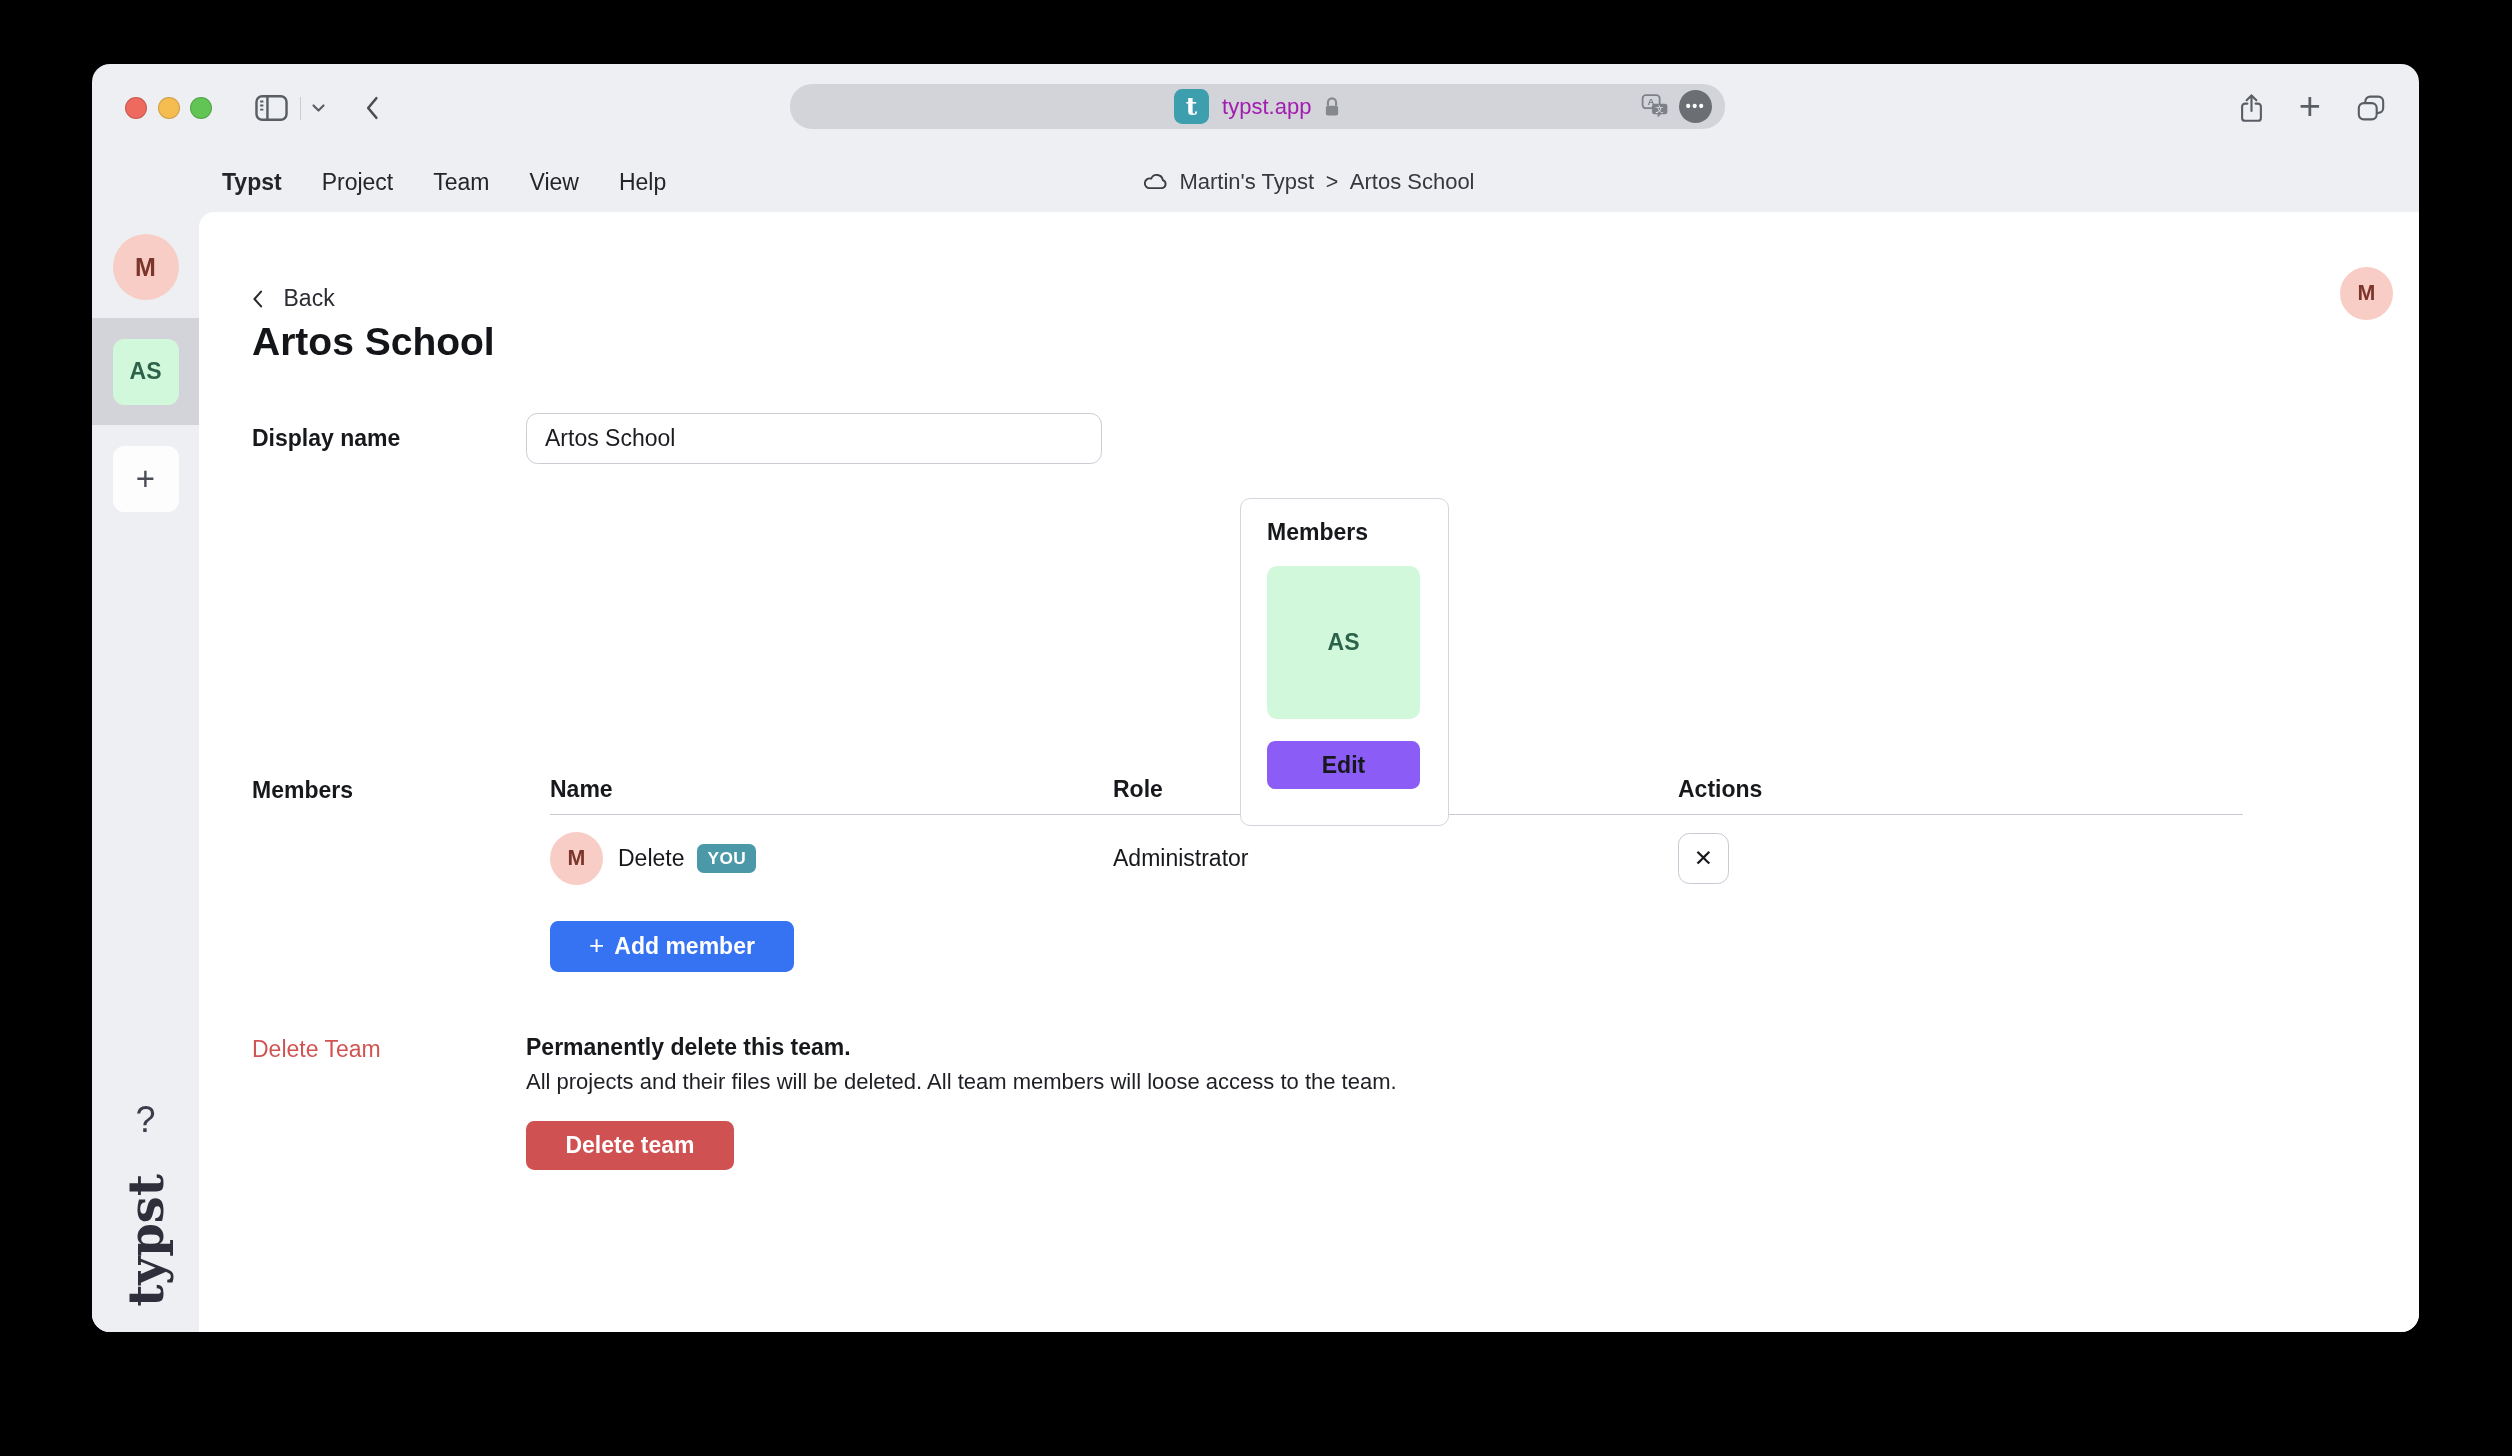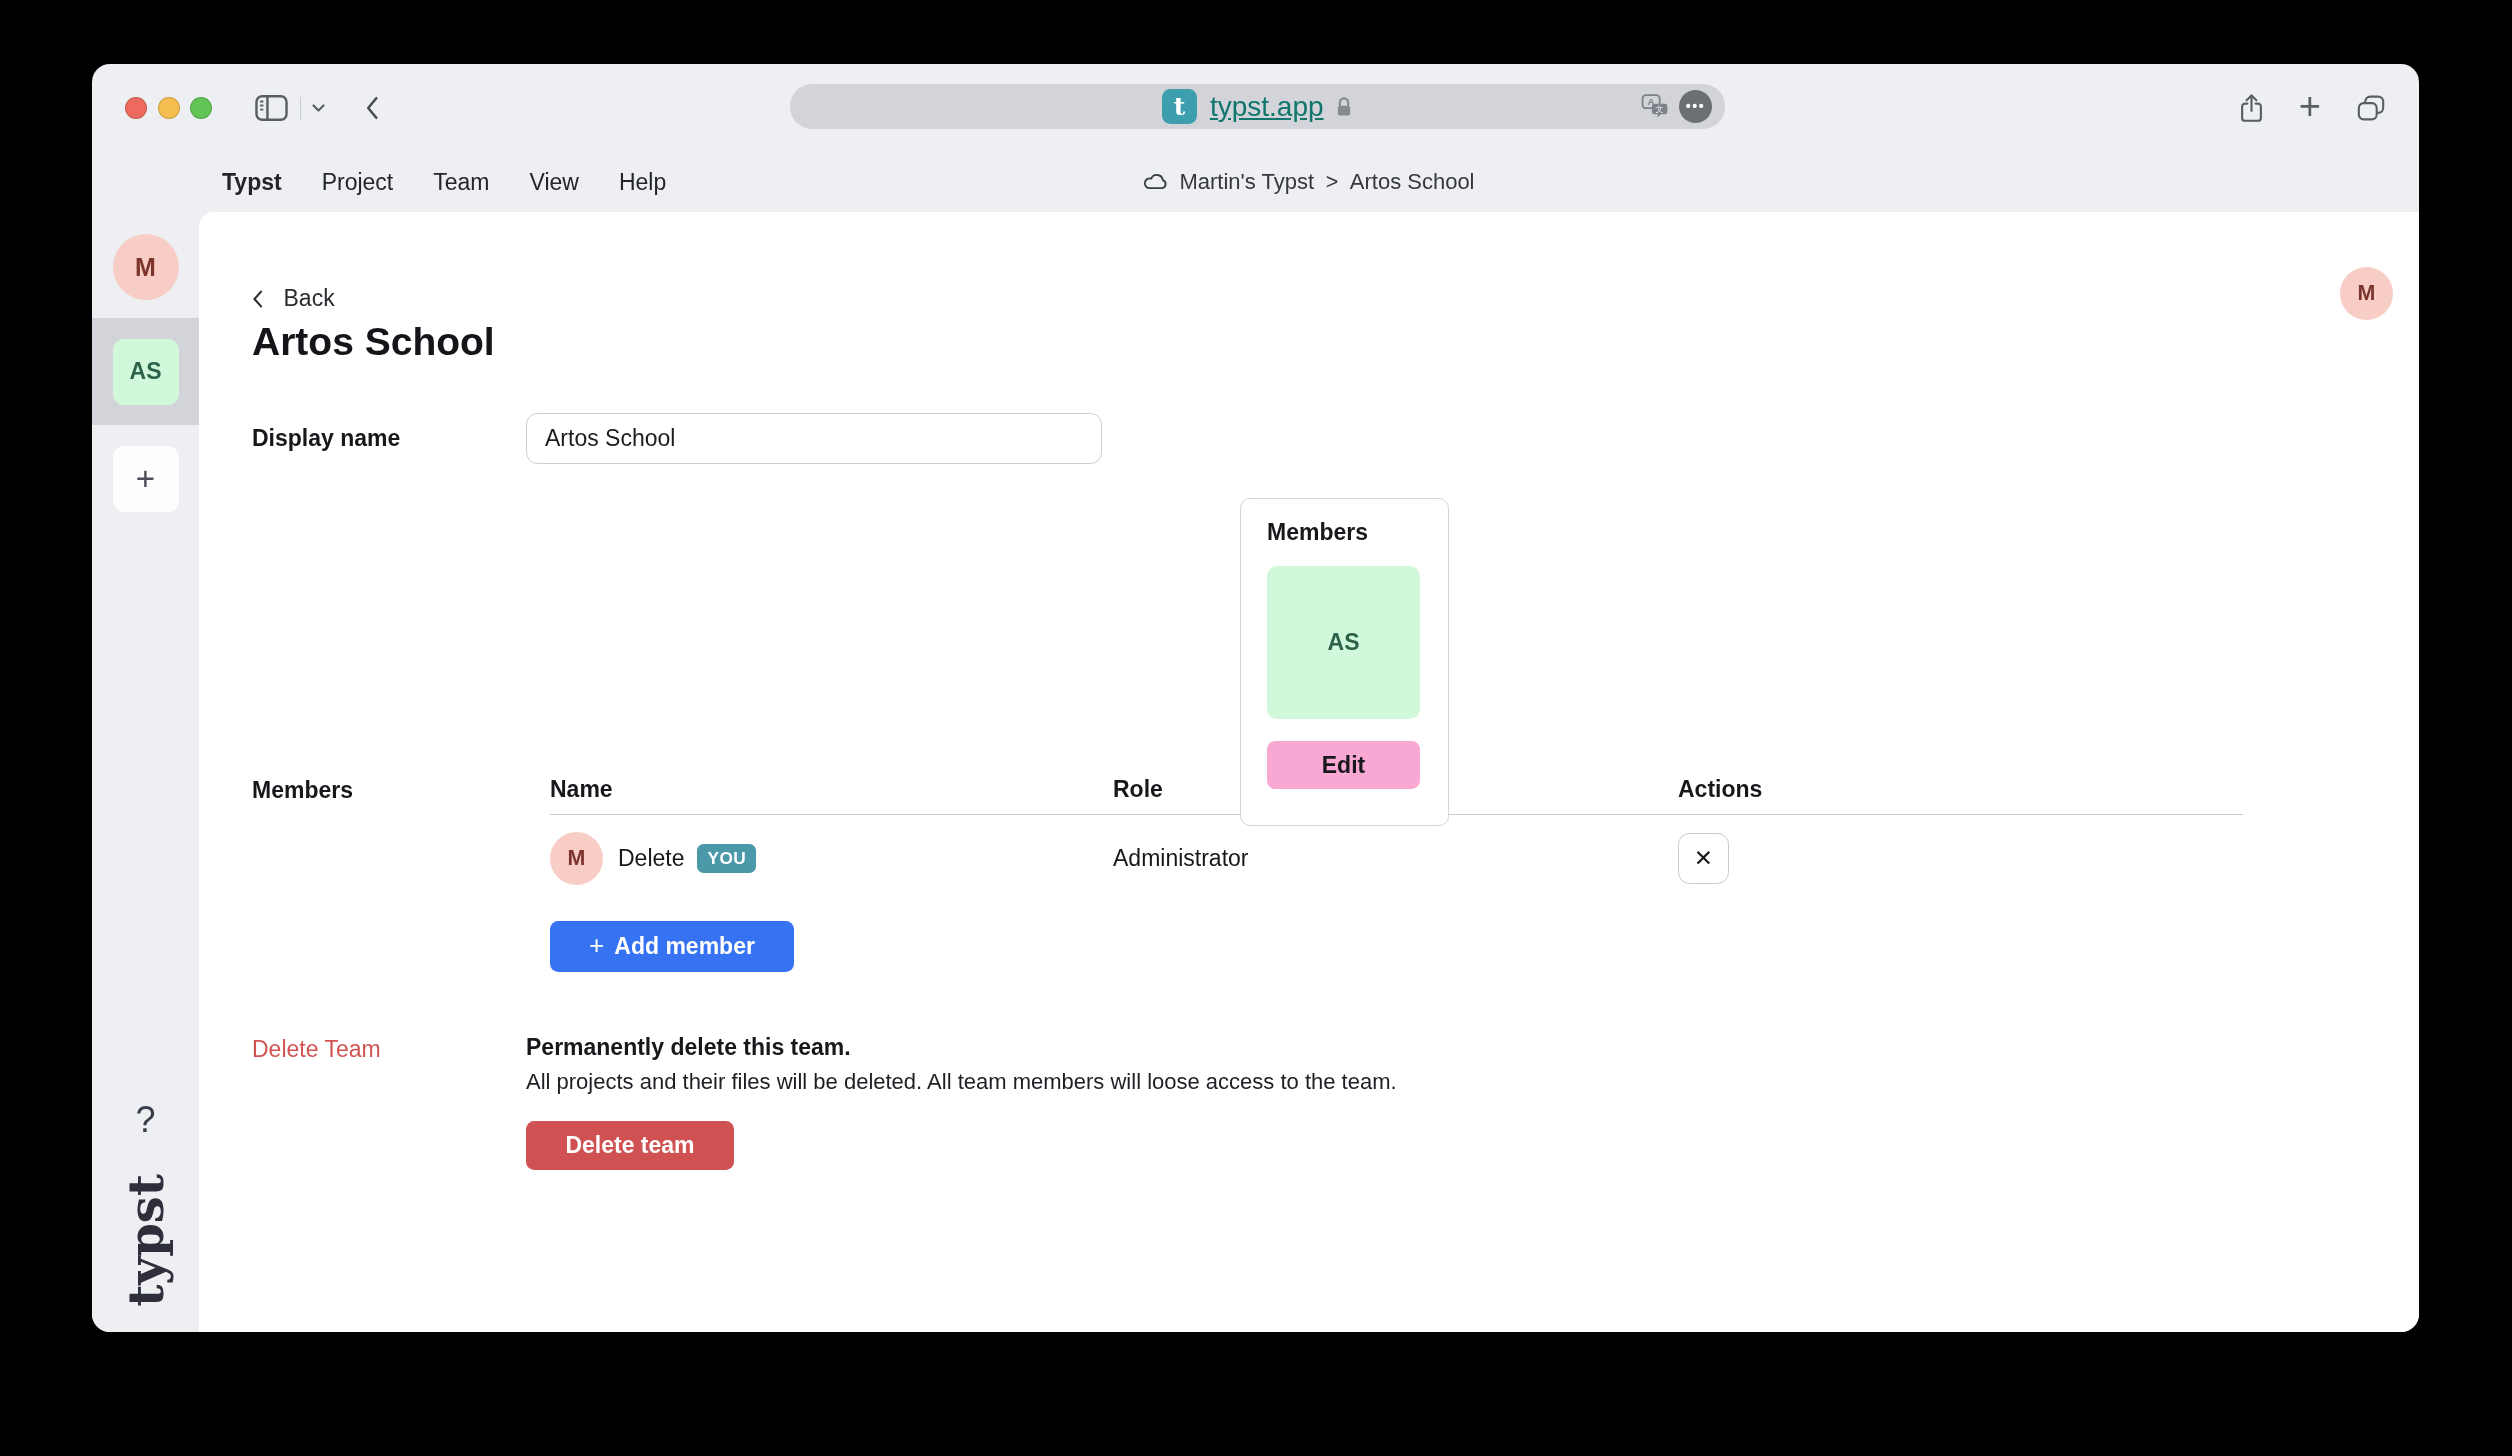--- a/index.html
+++ b/index.html
@@ -12,21 +12,21 @@
   .lights{display:flex;gap:10.7px;align-items:center;}
   .light{width:22px;height:22px;border-radius:50%;border:0.8px solid rgba(0,0,0,.15);}
   .light.red{background:#ee6a5f;}
   .light.yellow{background:#f5bd4f;}
   .light.green{background:#61c454;}
   .tb-icons{display:flex;align-items:center;margin-left:43px;}
   .tb-divider{width:1.6px;height:23px;background:#c9ccd2;margin:0 10px 0 11.5px;}
   .tb-btn{background:none;border:none;padding:0;display:flex;align-items:center;cursor:default;}
   .urlbar{position:absolute;left:698px;top:20px;width:935px;height:45px;background:#d2d4d9;border-radius:22px;display:flex;align-items:center;justify-content:center;}
   .favicon{width:35px;height:35px;border-radius:8.2px;background:#3d9fae;color:#fff;font-family:"DejaVu Serif",serif;font-weight:bold;font-size:25px;display:flex;align-items:center;justify-content:center;}
-  .url-text{font-size:28px;color:#0f766e;margin:0 11.5px 0 13px;text-decoration:underline;}
+  .url-text{font-size:22px;color:#a21caf;margin:0 11.5px 0 13px;}
   .urlbar-right{position:absolute;right:13px;top:0;height:45px;display:flex;align-items:center;gap:8.2px;}
   .more-circle{width:33px;height:33px;border-radius:50%;background:#6b6e73;color:#fff;display:flex;align-items:center;justify-content:center;font-size:14px;letter-spacing:1.6px;font-weight:bold;padding-bottom:1.6px;}
   .win-right{position:absolute;right:33px;top:0;height:88px;display:flex;align-items:center;gap:35px;}
   .plus-glyph{font-size:38px;font-weight:200;color:#5a5e64;line-height:1;margin-top:-3.3px;}
 
   
   .menurow{position:relative;height:60px;flex:0 0 60px;display:flex;align-items:center;padding-left:130px;}
   .menu-item{font-size:23px;color:#232529;margin-right:40px;cursor:default;}
   .menu-item.brand{font-weight:bold;}
   .breadcrumb{position:absolute;left:107px;right:0;top:0;height:60px;display:flex;align-items:center;justify-content:center;gap:10px;font-size:22px;color:#36383d;}
@@ -49,21 +49,21 @@
   .section-label{margin-top:61px;font-size:23px;color:#696d75;}
   .page-title{margin:6.6px 0 0 0;font-size:39px;font-weight:bold;color:#141519;line-height:45px;}
 
   .form-row{display:flex;margin-top:49px;align-items:center;}
   .label-col{flex:0 0 274px;font-size:23px;font-weight:bold;}
   .name-input{width:576px;height:51px;border:1.6px solid #cacdd4;border-radius:11.5px;padding:0 18px;font-size:23px;color:#1b1c20;background:#fff;outline:none;}
 
   .avatar-card{position:absolute;left:1041px;top:286px;width:209px;height:328px;border:1.6px solid #d3d6dd;border-radius:10px;background:#fff;padding:20px 26px 0 26px;}
   .avatar-card .card-title{font-size:23px;font-weight:bold;}
   .card-avatar{width:153px;height:153px;border-radius:10px;background:#d2f8dc;color:#2d624a;font-size:23px;font-weight:bold;display:flex;align-items:center;justify-content:center;margin-top:20px;}
-  .edit-btn{width:153px;height:48px;margin-top:22px;border:none;border-radius:8.2px;background:#f9a8d4;font-size:23px;font-weight:bold;color:#17181c;cursor:default;}
+  .edit-btn{width:153px;height:48px;margin-top:22px;border:none;border-radius:8.2px;background:#8b5cf6;font-size:23px;font-weight:bold;color:#17181c;cursor:default;}
 
   .members-section{display:flex;margin-top:312px;gap:24px;}
   .members-label{flex:0 0 274px;font-size:23px;font-weight:bold;padding-top:1.6px;}
   .members-table{width:1693px;}
   .t-head{display:flex;padding-bottom:11.5px;border-bottom:1.6px solid #c7cad0;}
   .t-col-name{width:563px;}
   .t-col-role{width:565px;}
   .t-col-actions{flex:1;}
   .t-head span{font-size:23px;font-weight:bold;}
   .t-row{display:flex;align-items:center;margin-top:17.3px;}

